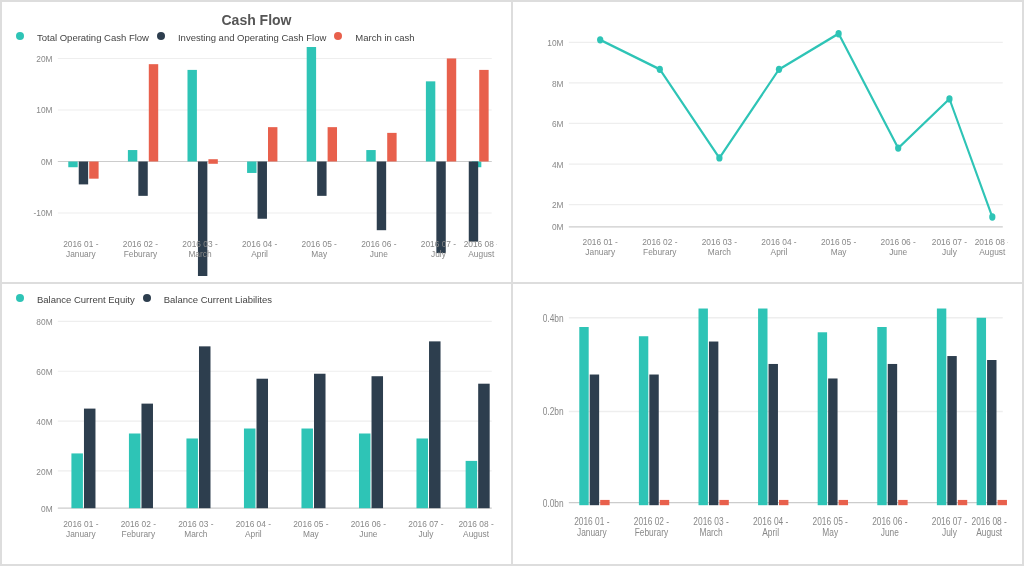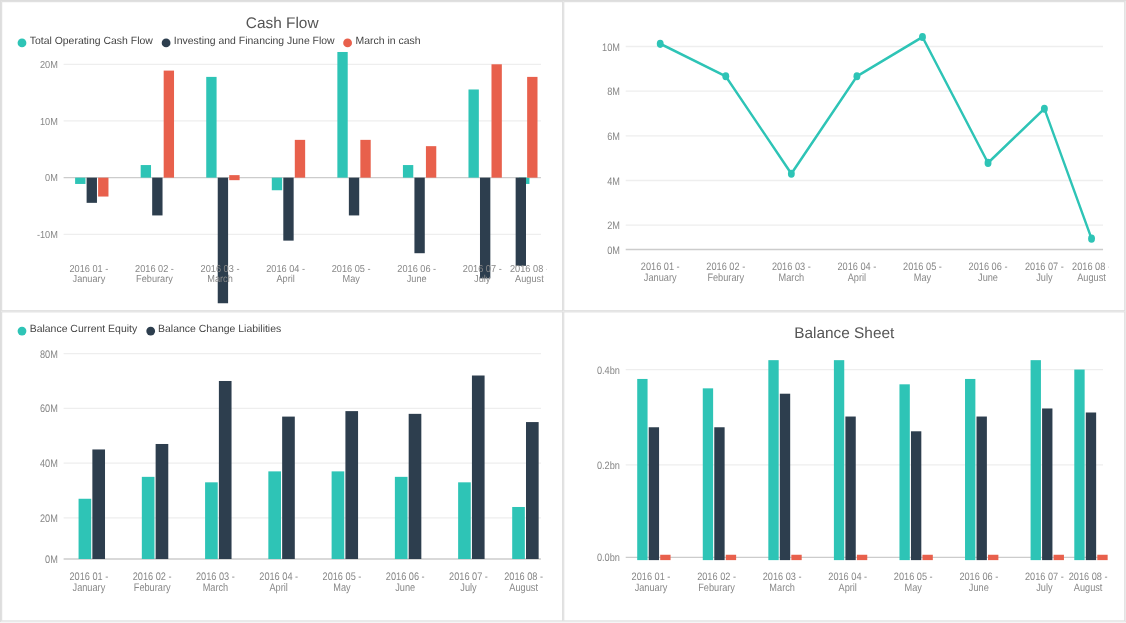--- a/index.html
+++ b/index.html
@@ -27,34 +27,34 @@
       display: flex;
       flex-direction: column;
       position: relative;
       background: #fff;
     }
     .chart-title {
       text-align: center;
       font-size: 14px;
       color: #555;
       margin-bottom: 4px;
-      font-weight: 400;
+      font-weight: 700;
     }
     .legend {
       display: flex;
       flex-wrap: wrap;
       gap: 8px;
       margin-bottom: 4px;
       font-size: 9.5px;
       color: #444;
     }
     .legend-item {
       display: flex;
-      align-items: flex-end;
-      gap: 3px;
+      align-items: flex-start;
+      gap: 13px;
     }
     .legend-dot {
       width: 8px;
       height: 8px;
       border-radius: 50%;
       flex-shrink: 0;
     }
     .chart-area {
       flex: 1;
       position: relative;
@@ -84,21 +84,21 @@
 
   <div class="chart-panel">
     <div class="chart-title">Cash Flow</div>
     <div class="legend">
       <div class="legend-item">
         <div class="legend-dot" style="background:#2ec4b6;"></div>
         <span>Total Operating Cash Flow</span>
       </div>
       <div class="legend-item">
         <div class="legend-dot" style="background:#2d3e4e;"></div>
-        <span>Investing and Financing June Flow</span>
+        <span>Investing and Operating Cash Flow</span>
       </div>
       <div class="legend-item">
         <div class="legend-dot" style="background:#e8604c;"></div>
         <span>March in cash</span>
       </div>
     </div>
     <div class="chart-area">
       <svg viewBox="0 0 460 200" preserveAspectRatio="none">
 
         <line x1="40" y1="10" x2="455" y2="10" class="grid-line"></line>
@@ -221,21 +221,21 @@
   </div>
 
   <div class="chart-panel">
     <div class="legend">
       <div class="legend-item">
         <div class="legend-dot" style="background:#2ec4b6;"></div>
         <span>Balance Current Equity</span>
       </div>
       <div class="legend-item">
         <div class="legend-dot" style="background:#2d3e4e;"></div>
-        <span>Balance Change Liabilities</span>
+        <span>Balance Current Liabilites</span>
       </div>
     </div>
     <div class="chart-area">
       <svg viewBox="0 0 460 200" preserveAspectRatio="none">
 
         <line x1="40" y1="10" x2="455" y2="10" class="grid-line"></line>
         <line x1="40" y1="50" x2="455" y2="50" class="grid-line"></line>
         <line x1="40" y1="90" x2="455" y2="90" class="grid-line"></line>
         <line x1="40" y1="130" x2="455" y2="130" class="grid-line"></line>
         <line x1="40" y1="160" x2="455" y2="160" class="zero-line"></line>
@@ -282,21 +282,20 @@
 
         <rect x="430" y="122" width="11" height="38" fill="#2ec4b6"></rect>
         <rect x="442" y="60" width="11" height="100" fill="#2d3e4e"></rect>
         <text x="440" y="175" text-anchor="middle" class="axis-label">2016 08 -</text>
         <text x="440" y="183" text-anchor="middle" class="axis-label">August</text>
       </svg>
     </div>
   </div>
 
   <div class="chart-panel">
-    <div class="chart-title">Balance Sheet</div>
     <div class="chart-area">
       <svg viewBox="0 0 460 200" preserveAspectRatio="none">
 
         <line x1="40" y1="18" x2="455" y2="18" class="grid-line"></line>
         <line x1="40" y1="89" x2="455" y2="89" class="grid-line"></line>
         <line x1="40" y1="158" x2="455" y2="158" class="zero-line"></line>
         <text x="35" y="21" text-anchor="end" class="axis-label">0.4bn</text>
         <text x="35" y="92" text-anchor="end" class="axis-label">0.2bn</text>
         <text x="35" y="161" text-anchor="end" class="axis-label">0.0bn</text>
 

